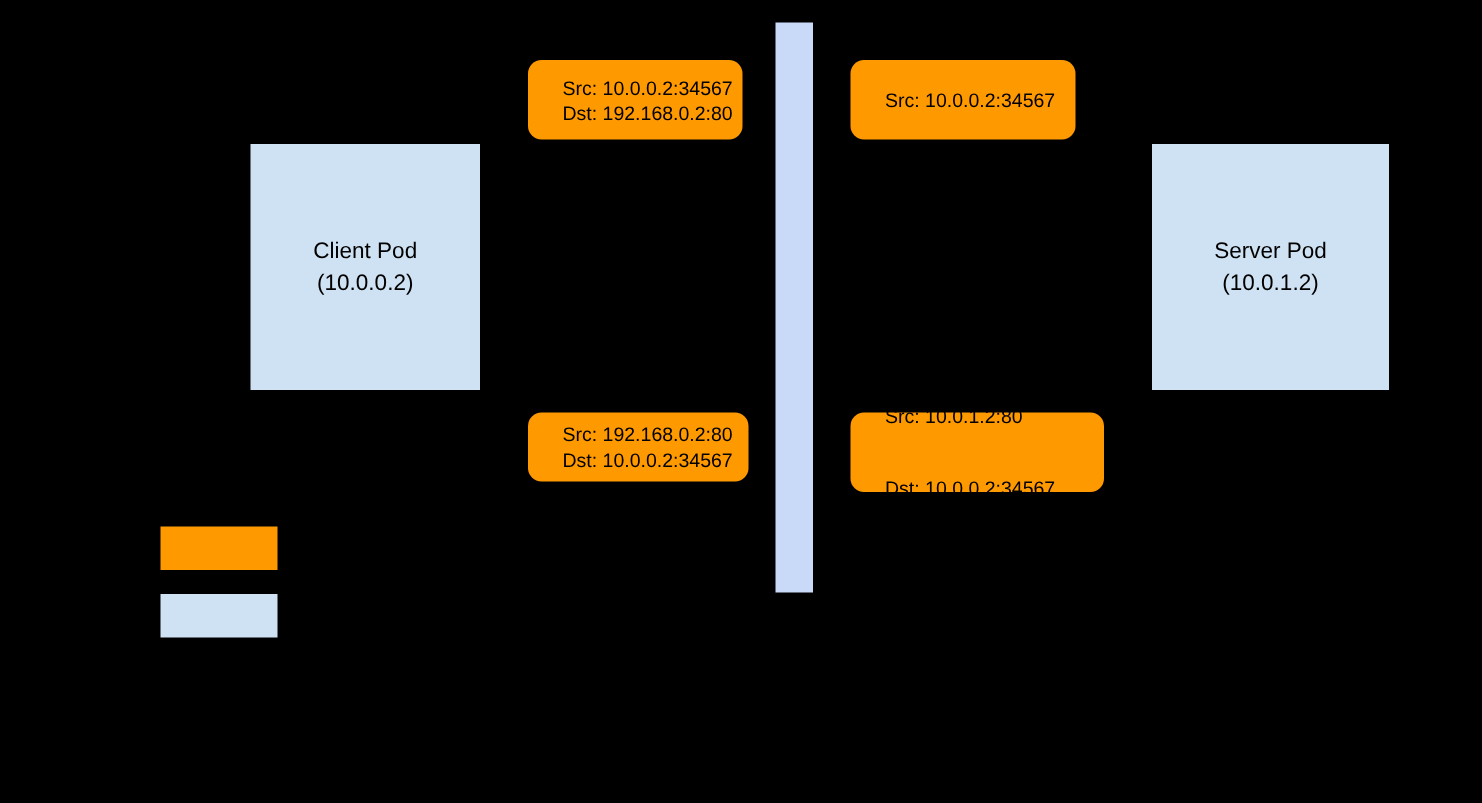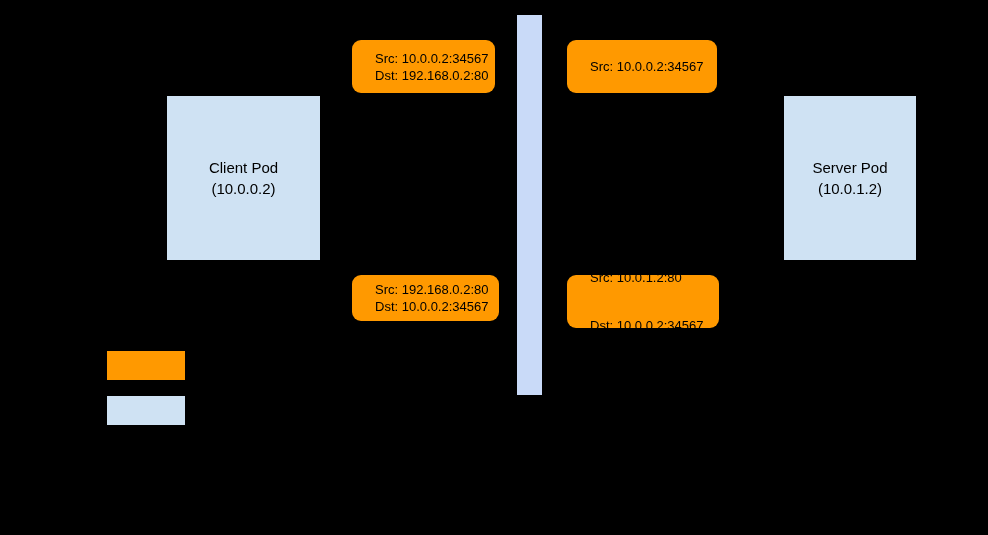--- a/index.html
+++ b/index.html
@@ -18,21 +18,21 @@
     position: absolute;
     background: var(--pod-fill, #cfe2f3);
     display: flex;
     flex-direction: column;
     align-items: center;
     justify-content: center;
     font-size: 15px;
     line-height: 21px;
   }
   .pod-client { left: 167px; top: 96px; width: 153px; height: 164px; }
-  .pod-server { left: 784px; top: 96px; width: 132px; height: 164px; }
+  .pod-server { left: 768px; top: 96px; width: 158px; height: 164px; }
 
   .node-bar {
     position: absolute;
     left: 517px; top: 15px; width: 25px; height: 380px;
     background: var(--bar-fill, #c9daf8);
   }
 
   .packet {
     position: absolute;
     background: var(--packet-fill, #ff9900);
@@ -42,21 +42,21 @@
     justify-content: center;
     padding: 0 23px;
     box-sizing: border-box;
     font-size: 13px;
     line-height: 17px;
     white-space: nowrap;
   }
   .pk-tl { left: 352px; top: 40px;  width: 143px; height: 53px; }
   .pk-tr { left: 567px; top: 40px;  width: 150px; height: 53px; }
   .pk-bl { left: 352px; top: 275px; width: 147px; height: 46px; }
-  .pk-br { left: 567px; top: 275px; width: 152px; height: 53px; gap: 31px; }
+  .pk-br { left: 567px; top: 275px; width: 169px; height: 53px; gap: 31px; }
 
   .legend-swatch {
     position: absolute;
     width: 78px;
     height: 29px;
   }
   .legend-packet { left: 107px; top: 351px; background: var(--packet-fill, #ff9900); }
   .legend-pod    { left: 107px; top: 396px; background: var(--pod-fill, #cfe2f3); }
 </style>
 </head>

